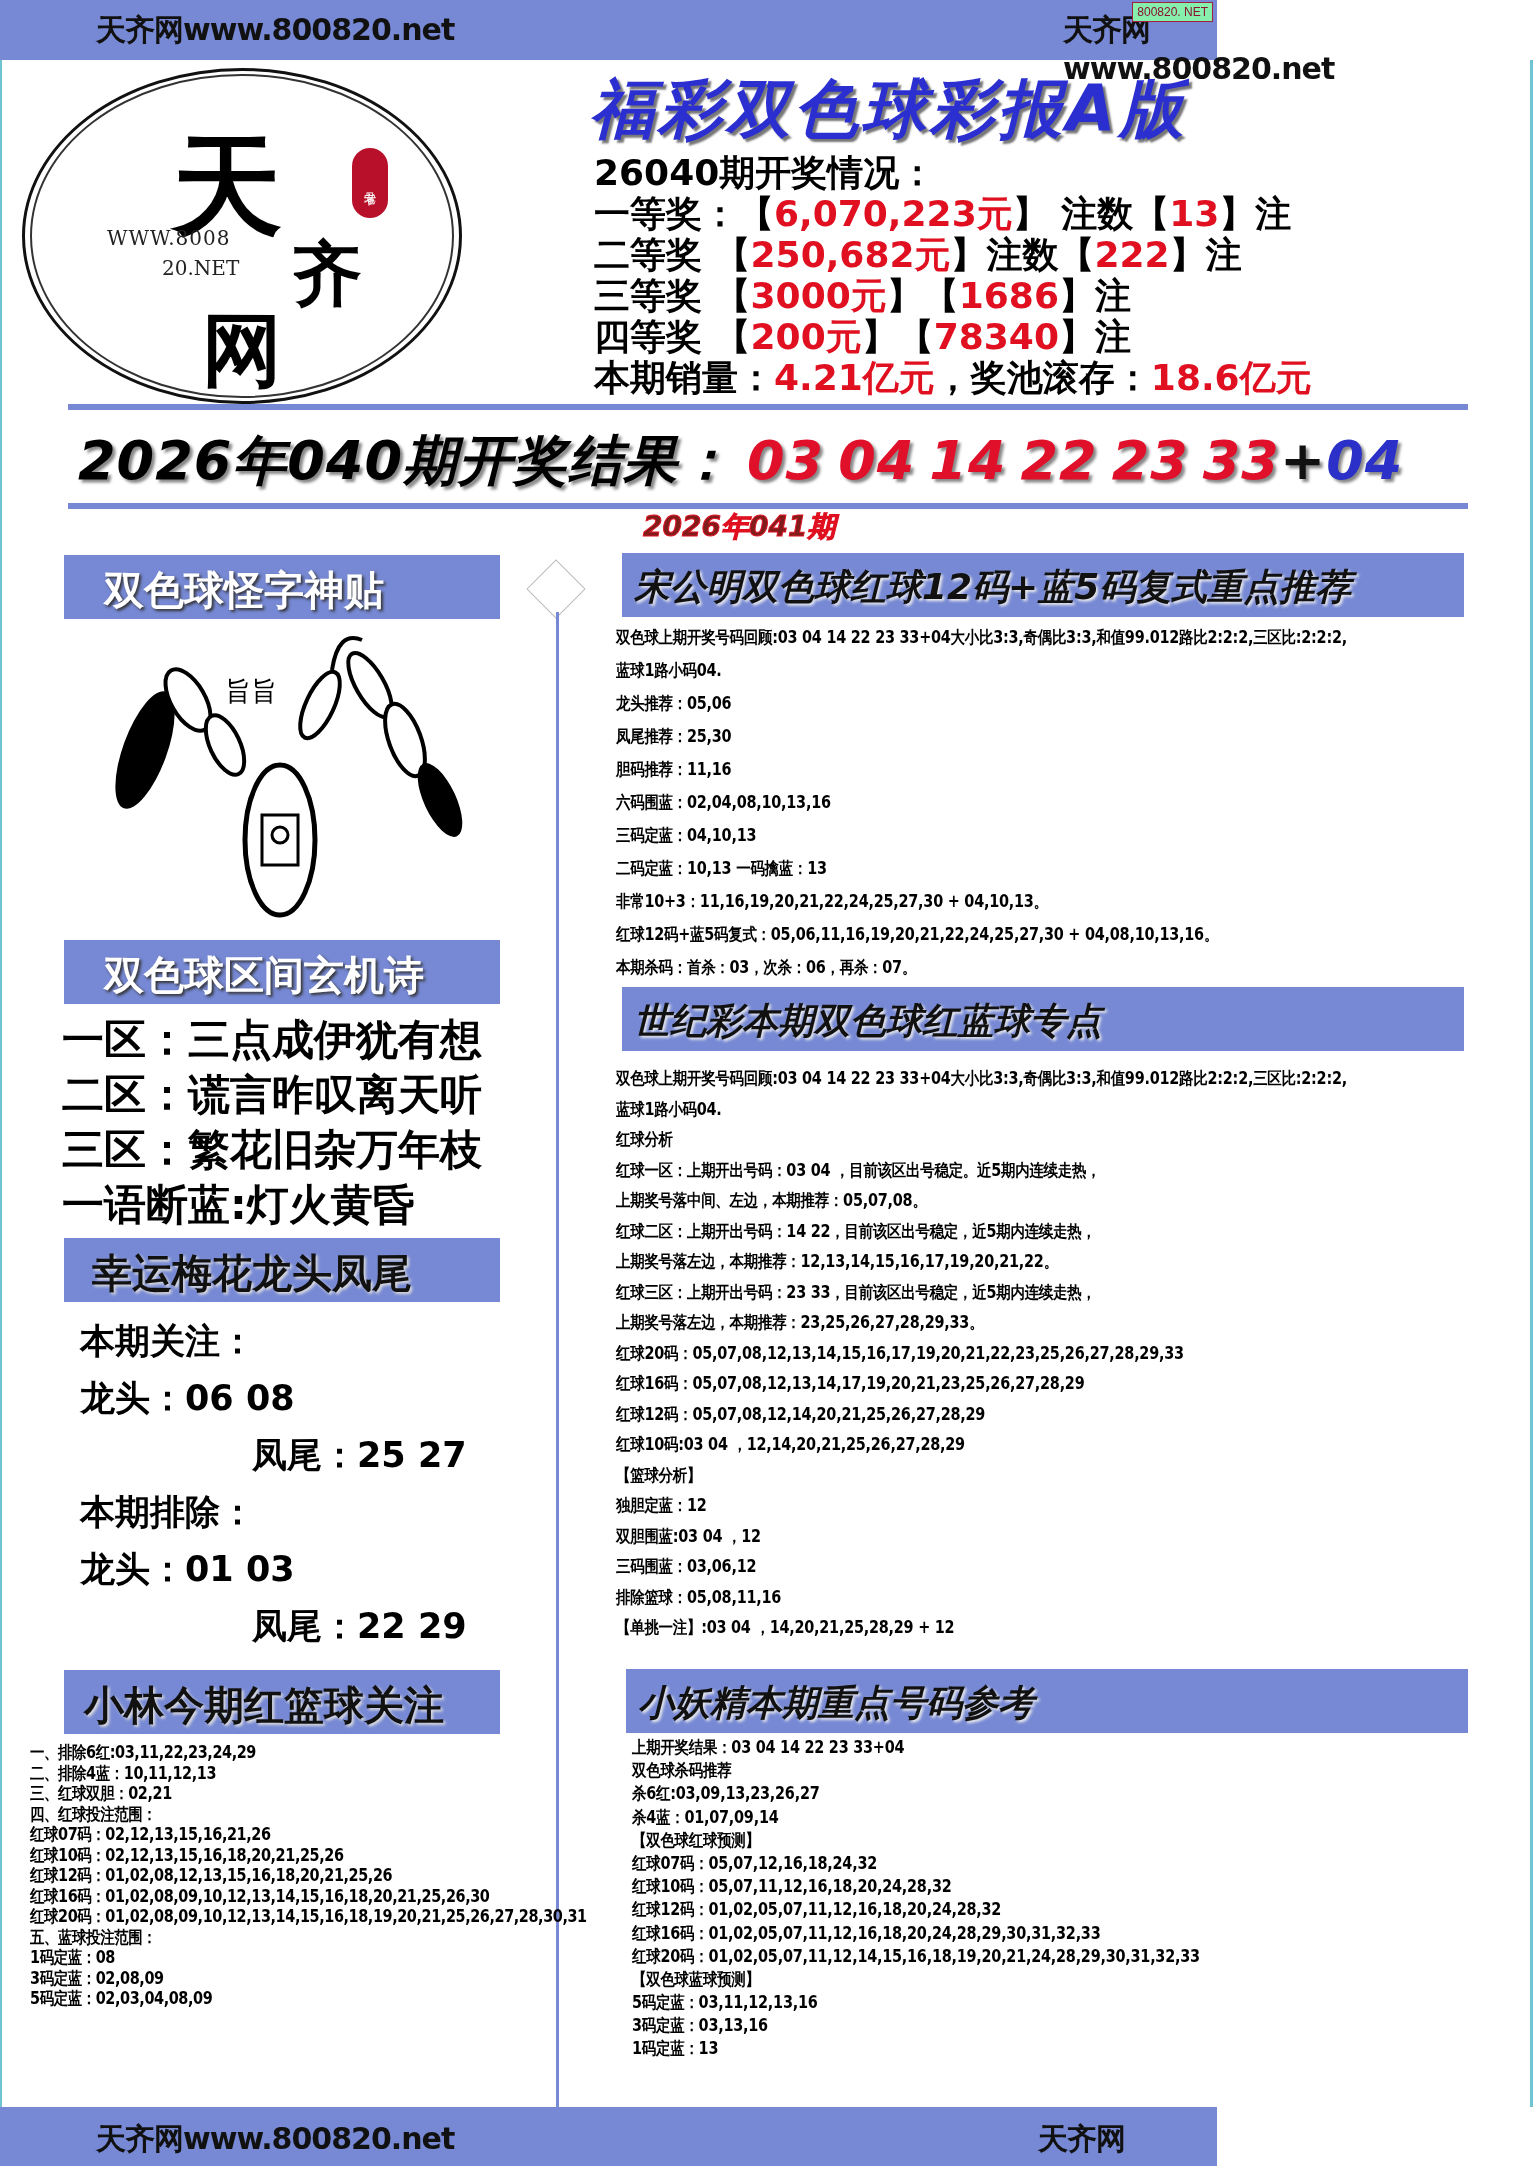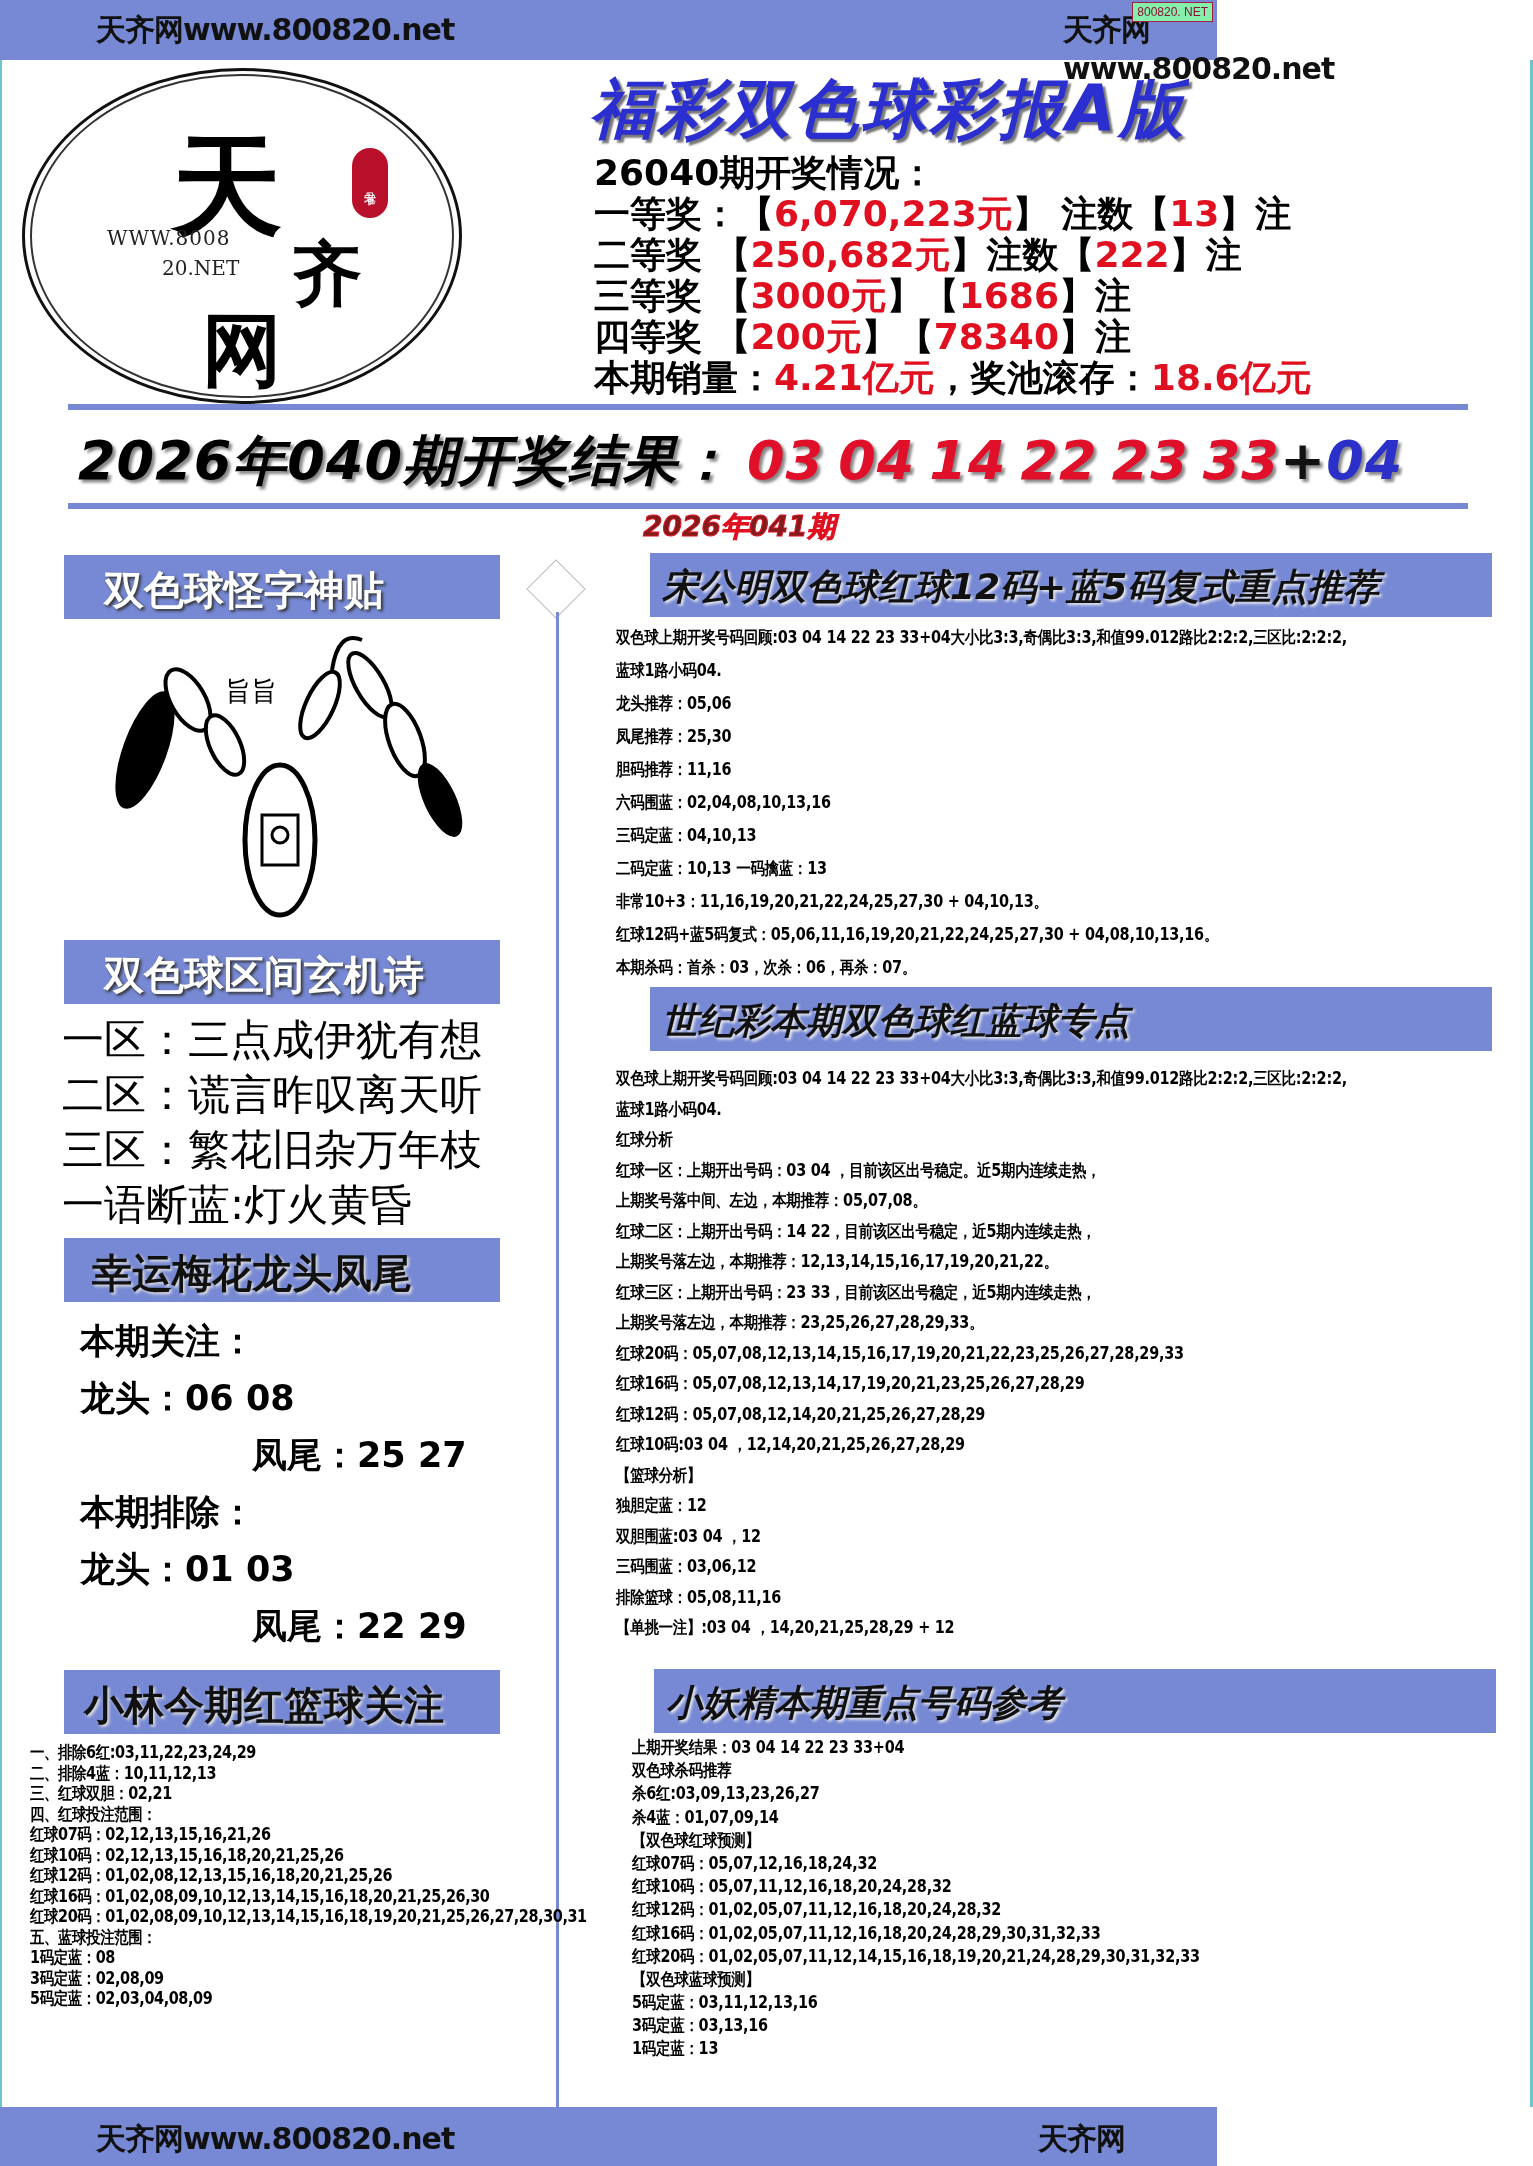--- a/index.html
+++ b/index.html
@@ -44,33 +44,33 @@
   .result-line .blue { color: #2a30c8; }
 
   .next-issue { position: absolute; left: 643px; top: 508px; font-size: 28px; font-weight: bold; color: #7f1d1d; font-style: italic; -webkit-text-stroke: 1px #e01020; text-shadow: 0 0 2px #fff; }
   .lhead { position: absolute; left: 64px; width: 436px; height: 64px; background: #7789d4; }
   .lhead span { position: absolute; left: 40px; top: 8px; font-size: 40px; font-weight: bold; white-space: nowrap; }
   .lhead.white span { color: #fff; text-shadow: 2px 2px 3px #333; left: 40px; }
   .lhead.dark span { color: #111; text-shadow: 2px 2px 3px #ddd; }
 
   .glyph-pic { position: absolute; left: 100px; top: 630px; width: 380px; height: 300px; }
 
-  .poem { position: absolute; left: 62px; font-size: 42px; font-weight: normal; line-height: 55px; white-space: nowrap; }
+  .poem { position: absolute; left: 62px; font-size: 42px; font-weight: bold; line-height: 55px; white-space: nowrap; }
 
   .lucky { position: absolute; left: 80px; font-size: 35px; font-weight: bold; line-height: 57px; white-space: nowrap; }
   .lucky .indent { padding-left: 172px; }
 
   .xl-list { position: absolute; left: 30px; top: 1742px; font-size: 17px; font-weight: bold; line-height: 20.5px; white-space: nowrap; letter-spacing: -0.5px; transform: scaleX(0.85); transform-origin: left top; }
 
   
   .diamond { position: absolute; left: 535px; top: 568px; width: 42px; height: 42px; border: 1px solid #bbb; transform: rotate(45deg); background: #fff; }
   .vline { position: absolute; left: 556px; top: 612px; width: 3px; height: 1495px; background: #7789d4; }
 
   
-  .rhead { position: absolute; left: 622px; width: 842px; height: 64px; background: #7789d4; margin-left: 28px; }
+  .rhead { position: absolute; left: 622px; width: 842px; height: 64px; background: #7789d4; }
   .rhead span { position: absolute; left: 12px; top: 10px; font-size: 36px; font-weight: bold; color: #111; text-shadow: 2px 2px 3px #eee; white-space: nowrap; font-style: italic; }
   .rtext { position: absolute; left: 616px; font-size: 17px; font-weight: bold; white-space: nowrap; transform: scaleX(0.85); transform-origin: left top; letter-spacing: -0.3px; }
   .rtext div { height: 33px; line-height: 33px; }
   .rtext.tight div { height: 30.5px; line-height: 30.5px; }
   .rtext.xtight div { height: 23.2px; line-height: 23.2px; }
 </style>
 </head>
 <body>
 
 <div class="band band-top">

